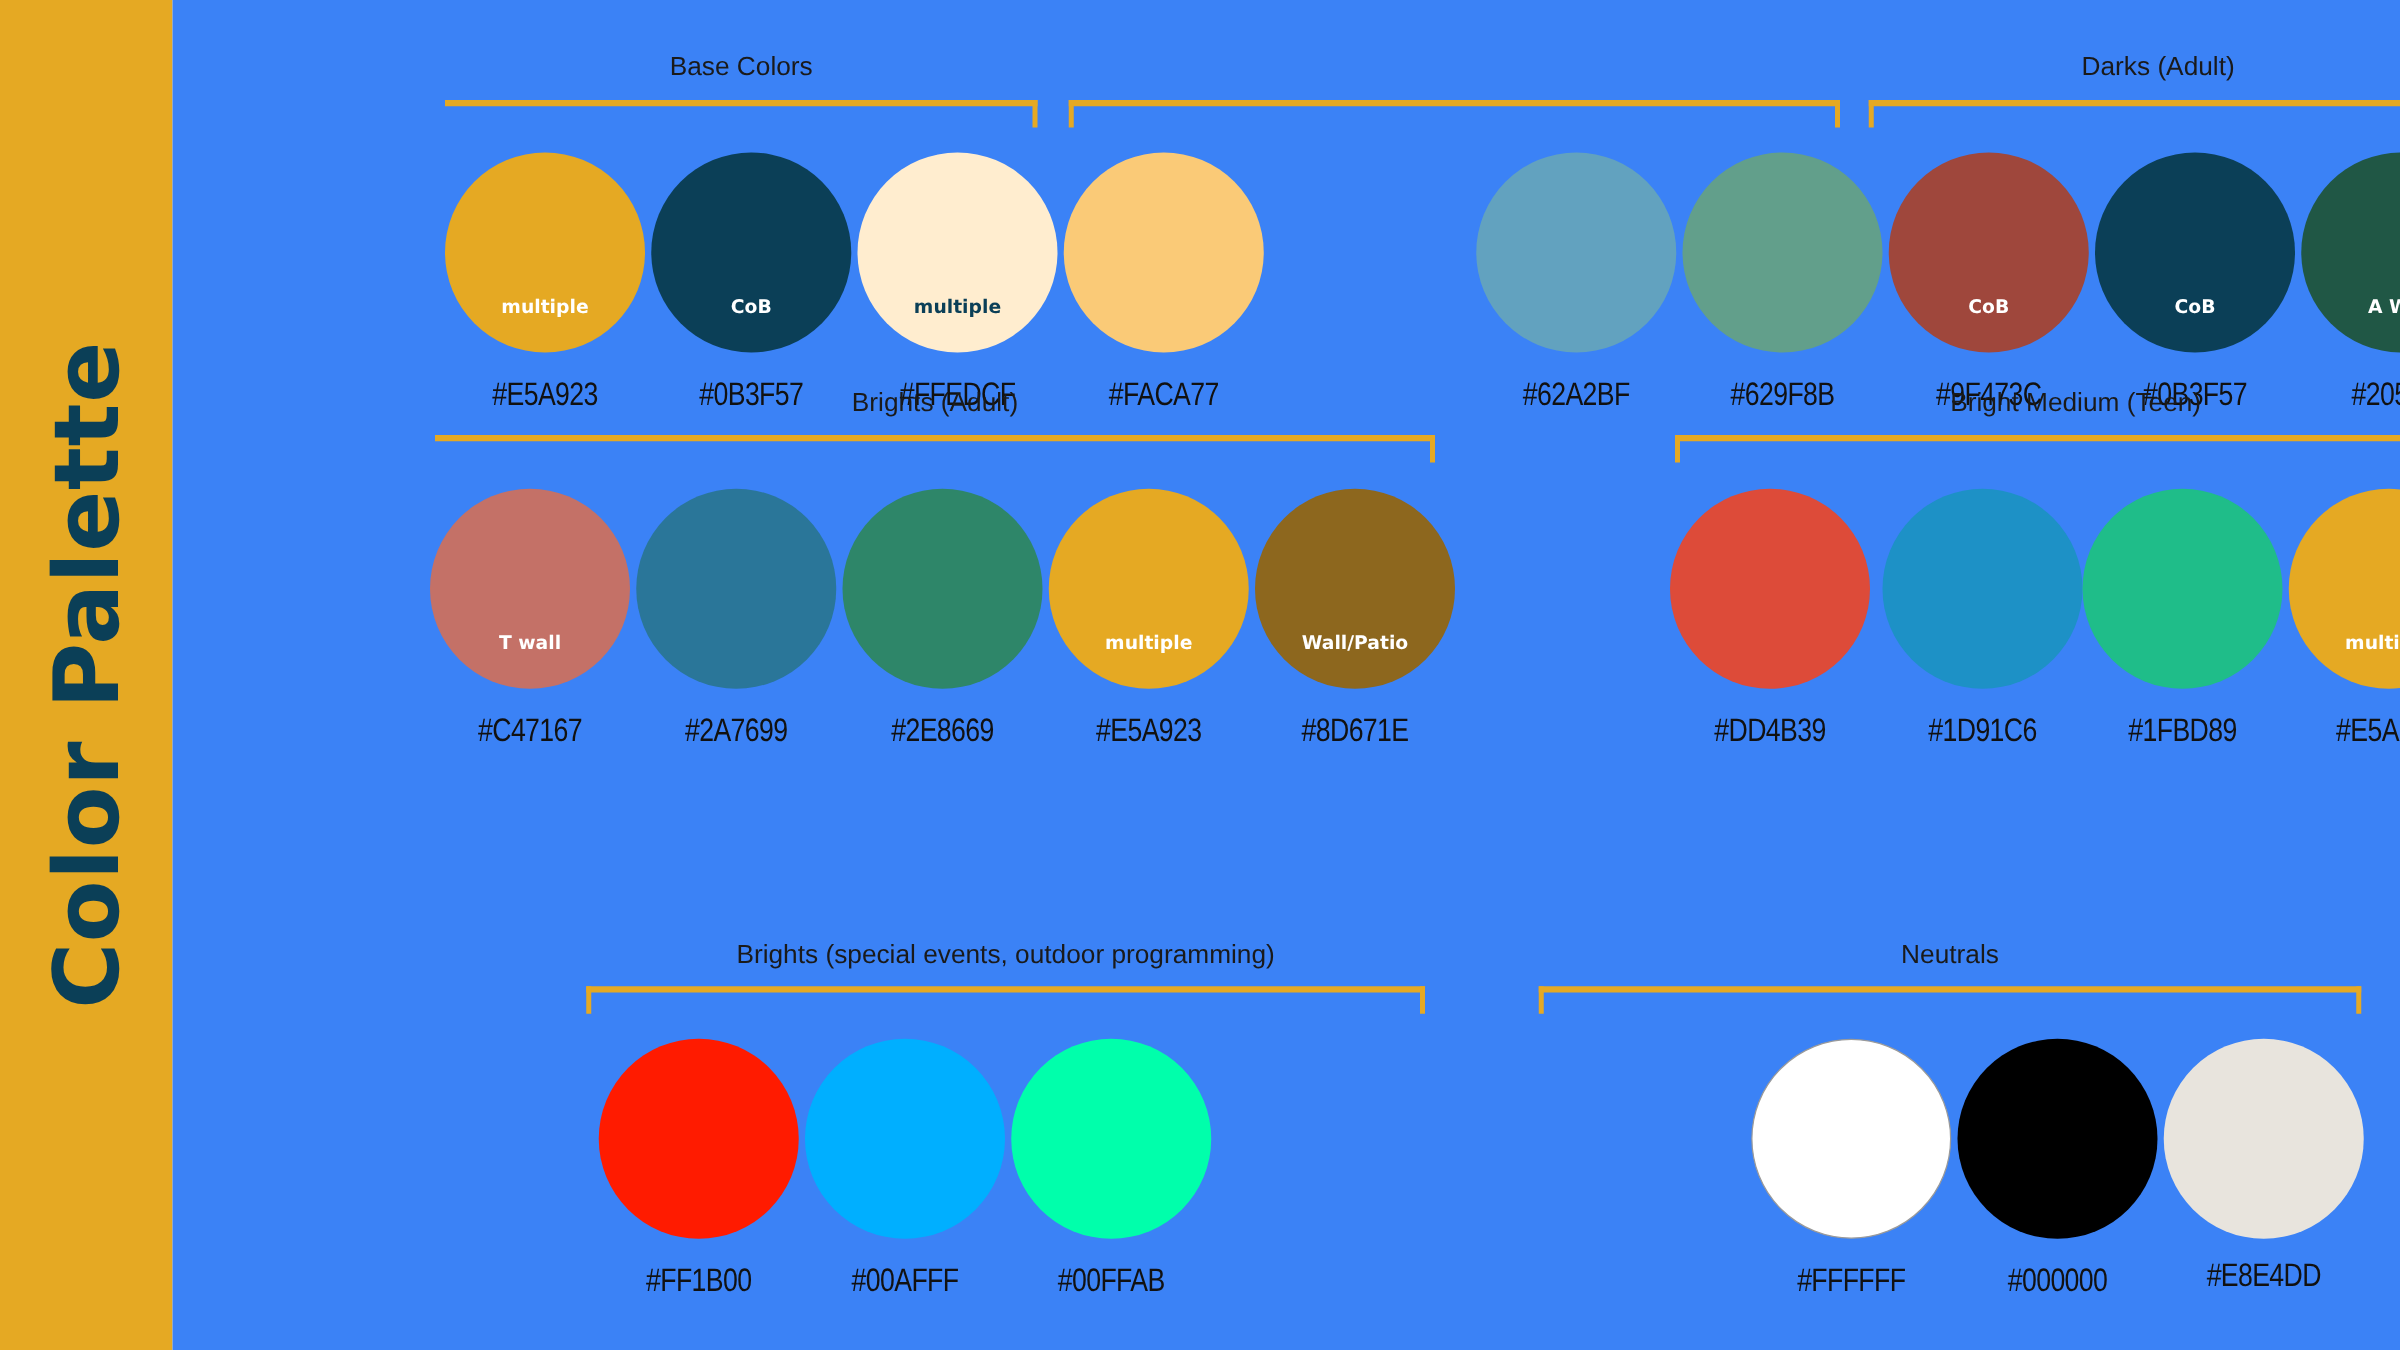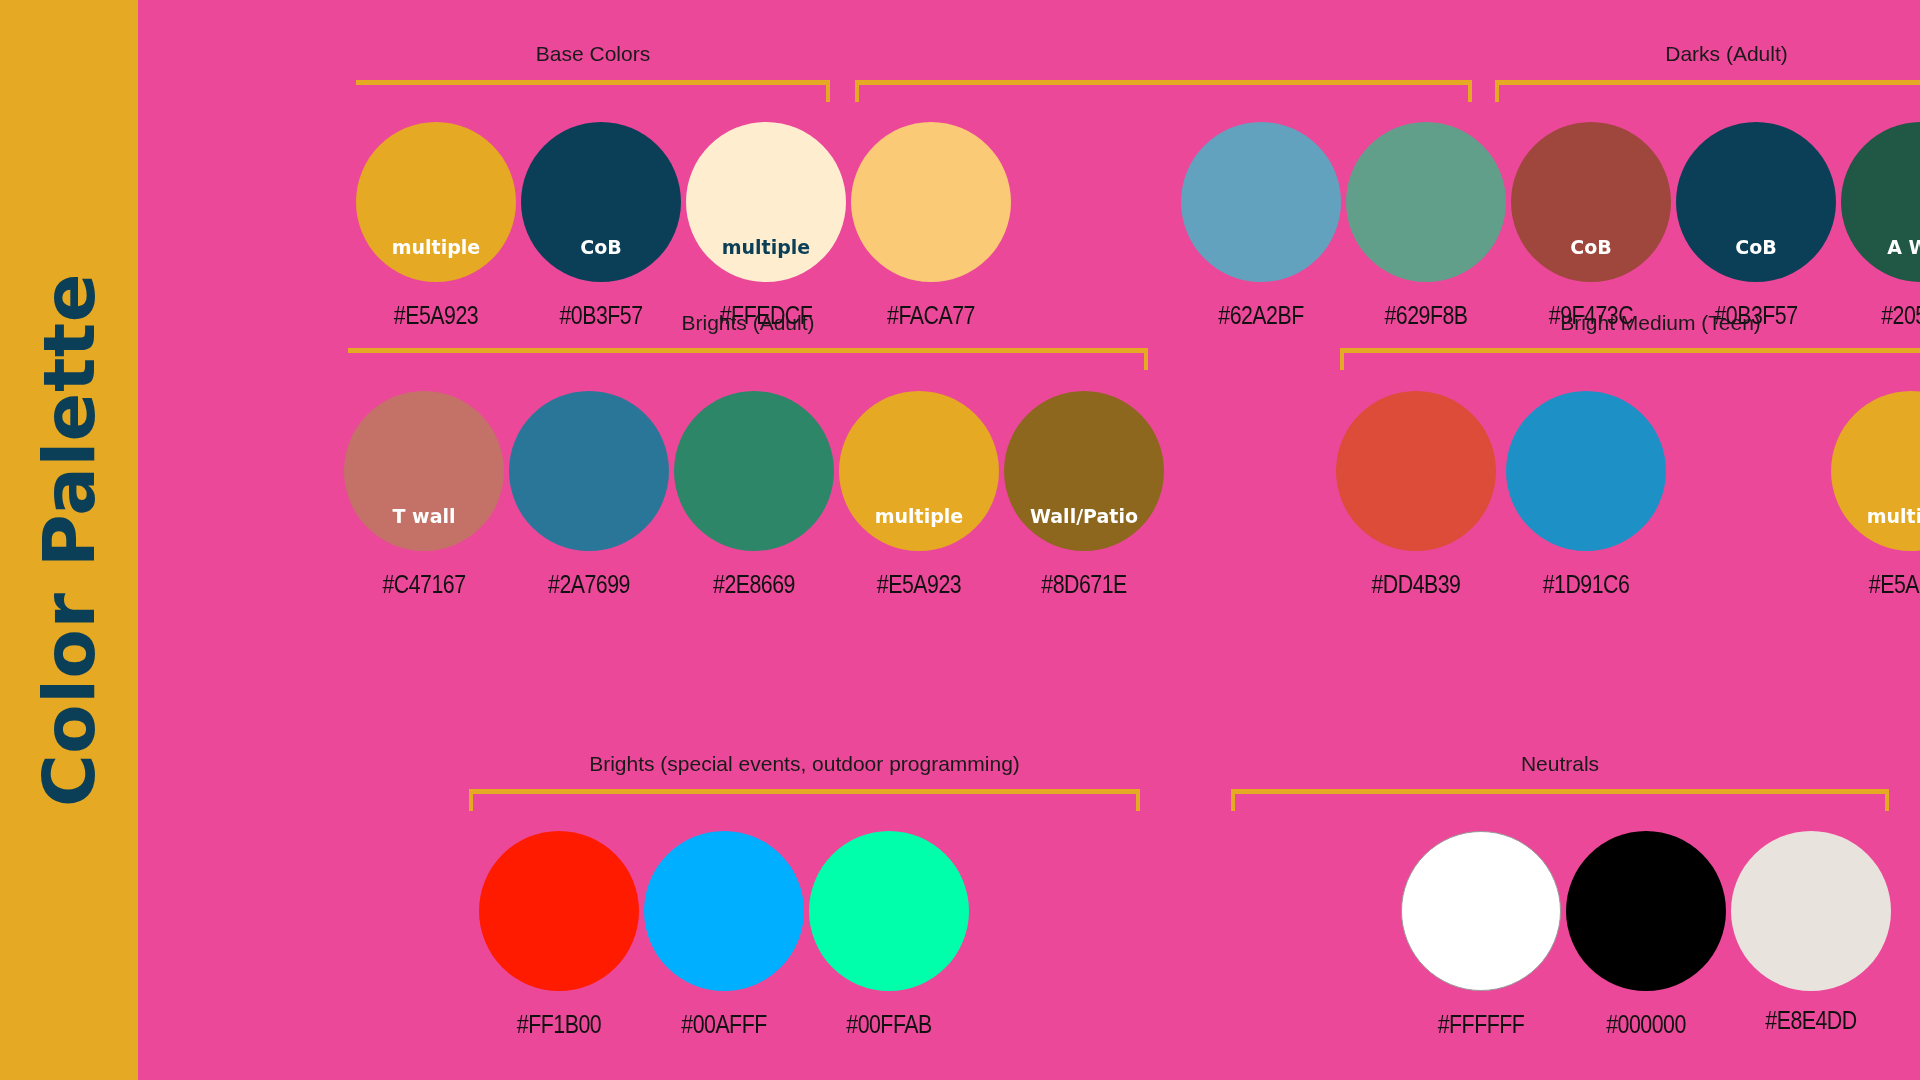--- a/index.html
+++ b/index.html
@@ -40,21 +40,21 @@
     line-height: 1;
   }
 
   
   #canvas {
     position: absolute;
     left: 138px;
     top: 0;
     width: 1782px;
     height: 1080px;
-    background: #ec4899;
+    background: #3b82f6;
   }
 
   
   .group-heading {
     position: absolute;
     text-align: center;
     font-family: "Liberation Sans", sans-serif;
     font-size: 21px;
     color: #1a1a1a;
     white-space: nowrap;
@@ -102,21 +102,21 @@
     box-sizing: border-box;
     border: 1px solid #9a9a9a;
   }
   .dot-label {
     position: absolute;
     left: 0;
     width: 100%;
     text-align: center;
     font-family: "DejaVu Sans", sans-serif;
     font-weight: 700;
-    font-size: 19px;
+    font-size: 15px;
     line-height: 1;
     white-space: nowrap;
   }
   .dot-label.small {
     font-size: 16px;
   }
   .hex {
     position: absolute;
     left: -12px;
     width: calc(100% + 24px);
@@ -230,20 +230,24 @@
       <div class="tick left down"></div>
     </div>
     <div class="swatch" style="left: 1198px; top: 391px; width: 160px; height: 230px;">
       <div class="dot" style="width: 160px; height: 160px; background: rgb(221, 75, 57);"></div>
       <div class="hex" style="top: 180px;">#DD4B39</div>
     </div>
     <div class="swatch" style="left: 1368px; top: 391px; width: 160px; height: 230px;">
       <div class="dot" style="width: 160px; height: 160px; background: rgb(29, 145, 198);"></div>
       <div class="hex" style="top: 180px;">#1D91C6</div>
     </div>
+    <div class="swatch" style="left: 1528px; top: 391px; width: 160px; height: 230px;">
+      <div class="dot" style="width: 160px; height: 160px; background: rgb(31, 189, 137);"></div>
+      <div class="hex" style="top: 180px;">#1FBD89</div>
+    </div>
     <div class="swatch" style="left: 1693px; top: 391px; width: 160px; height: 230px;">
       <div class="dot" style="width: 160px; height: 160px; background: rgb(229, 169, 35);"></div>
       <div class="dot-label" style="top: 116px; color: rgb(255, 255, 255);">multiple</div>
       <div class="hex" style="top: 180px;">#E5A923</div>
     </div>
     <div class="group-heading" style="left: 331px; top: 753px; width: 671px;">Brights (special events, outdoor programming)</div>
     <div class="bracket" style="left: 331px; top: 789px; width: 671px;">
       <div class="bar"></div>
       <div class="tick left down"></div>
       <div class="tick right down"></div>

